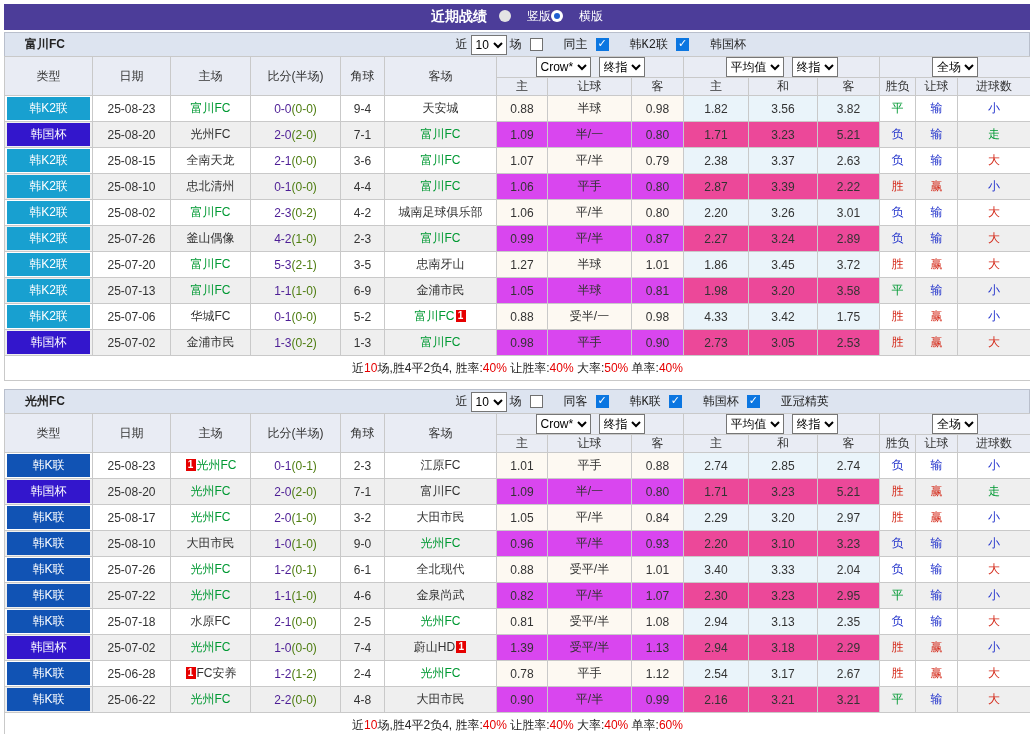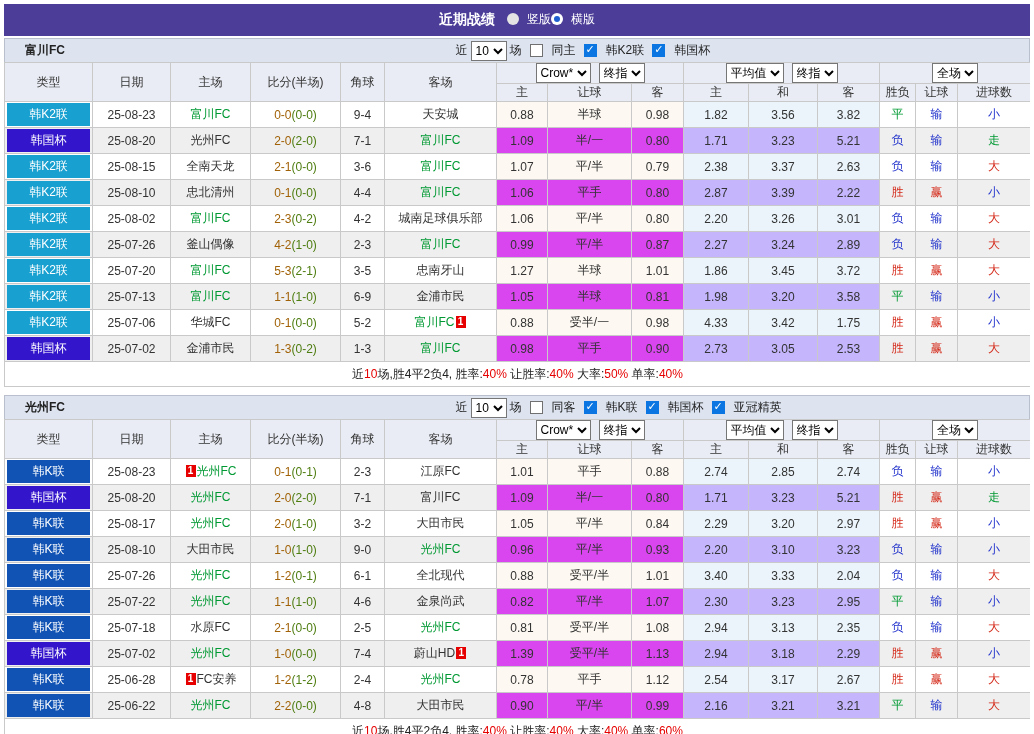--- a/index.html
+++ b/index.html
@@ -5,29 +5,29 @@
   * { box-sizing: border-box; }
   body {
     margin: 4px;
     background: #fff;
     font-family: "Liberation Sans", "DejaVu Sans", sans-serif;
     width: 1026px;
   }
   
   .topbar {
     background: #4c3d99;
-    height: 32px;
+    height: 26px;
     color: #fff;
     display: flex;
     align-items: center;
     justify-content: center;
     gap: 12px;
   }
   .topbar .title { font-weight: bold; font-size: 14px; }
-  .radio-opt { display: inline-flex; align-items: center; gap: 8px; font-size: 12px; cursor: pointer; }
+  .radio-opt { display: inline-flex; align-items: center; gap: 16px; font-size: 12px; cursor: pointer; }
   .radio { width: 12px; height: 12px; border-radius: 50%; background: #e4e4e4; display: inline-block; position: relative; }
   .radio.checked { background: #fff; }
   .radio.checked::after {
     content: ""; position: absolute; left: 3px; top: 3px;
     width: 6px; height: 6px; border-radius: 50%; background: #1f5fd0;
   }
   
   section { margin-top: 2px; }
   section + section { margin-top: 8px; }
   .strip {
@@ -51,21 +51,21 @@
     width: 13px; height: 13px; display: inline-block;
     background: #fff; border: 1px solid #707070;
     position: relative; vertical-align: -2px; cursor: pointer;
     margin-left: 5px;
   }
   .cb.checked { background: #0b76e1; border-color: #0b76e1; }
   .cb.checked::after {
     content: "✓"; color: #fff; font-size: 11px; font-weight: bold;
     position: absolute; left: 1px; top: -2px;
   }
-  .cb-label { margin-left: 6px; }
+  .cb-label { margin-left: 18px; font-family: Liberation Mono, monospace; }
   
   table {
     border-collapse: collapse;
     table-layout: fixed;
     width: 1026px;
     border: 1px solid #a9a9a9;
   }
   th, td {
     border: 1px solid #c9c9c9;
     font-size: 12px;
@@ -78,25 +78,25 @@
   }
   thead th { background: #e9ecf4; }
   thead .selrow th { height: 21px; }
   thead .lblrow th { height: 18px; }
   tbody td { height: 25px; }
   tbody tr.even td { background: #efefef; }
   tbody tr.odd td { background: #ffffff; }
   tbody tr.odd td.odds { background: #fdf9f2; }
   tbody tr.even td.odds { background: #d946ef; }
   tbody tr.odd td.avg { background: #eaf4fa; }
-  tbody tr.even td.avg { background: #c4b5fd; margin-left: 12px; }
+  tbody tr.even td.avg { background: #ec4899; margin-left: 12px; }
   td.c-type { padding: 1px 2px; }
   .badge { color: #fff; width: 100%; height: 23px; line-height: 23px; font-size: 12px; }
   .tname.focus { color: #009933; }
-  .ft { color: #a16207; }
+  .ft { color: #4c1d95; }
   .ht { color: #4d7c0f; }
   .card {
     display: inline-block; background: #e60000; color: #fff;
     font-size: 10px; font-weight: bold; line-height: 12px;
     width: 10px; height: 12px; margin: 0 1px; vertical-align: 1px;
   }
   td.res.red { color: #d42a1a; }
   td.res.blue { color: #2233cc; }
   td.res.green { color: #009933; }
   tfoot td { height: 25px; background: #fff; font-size: 12px; color: #222; }

